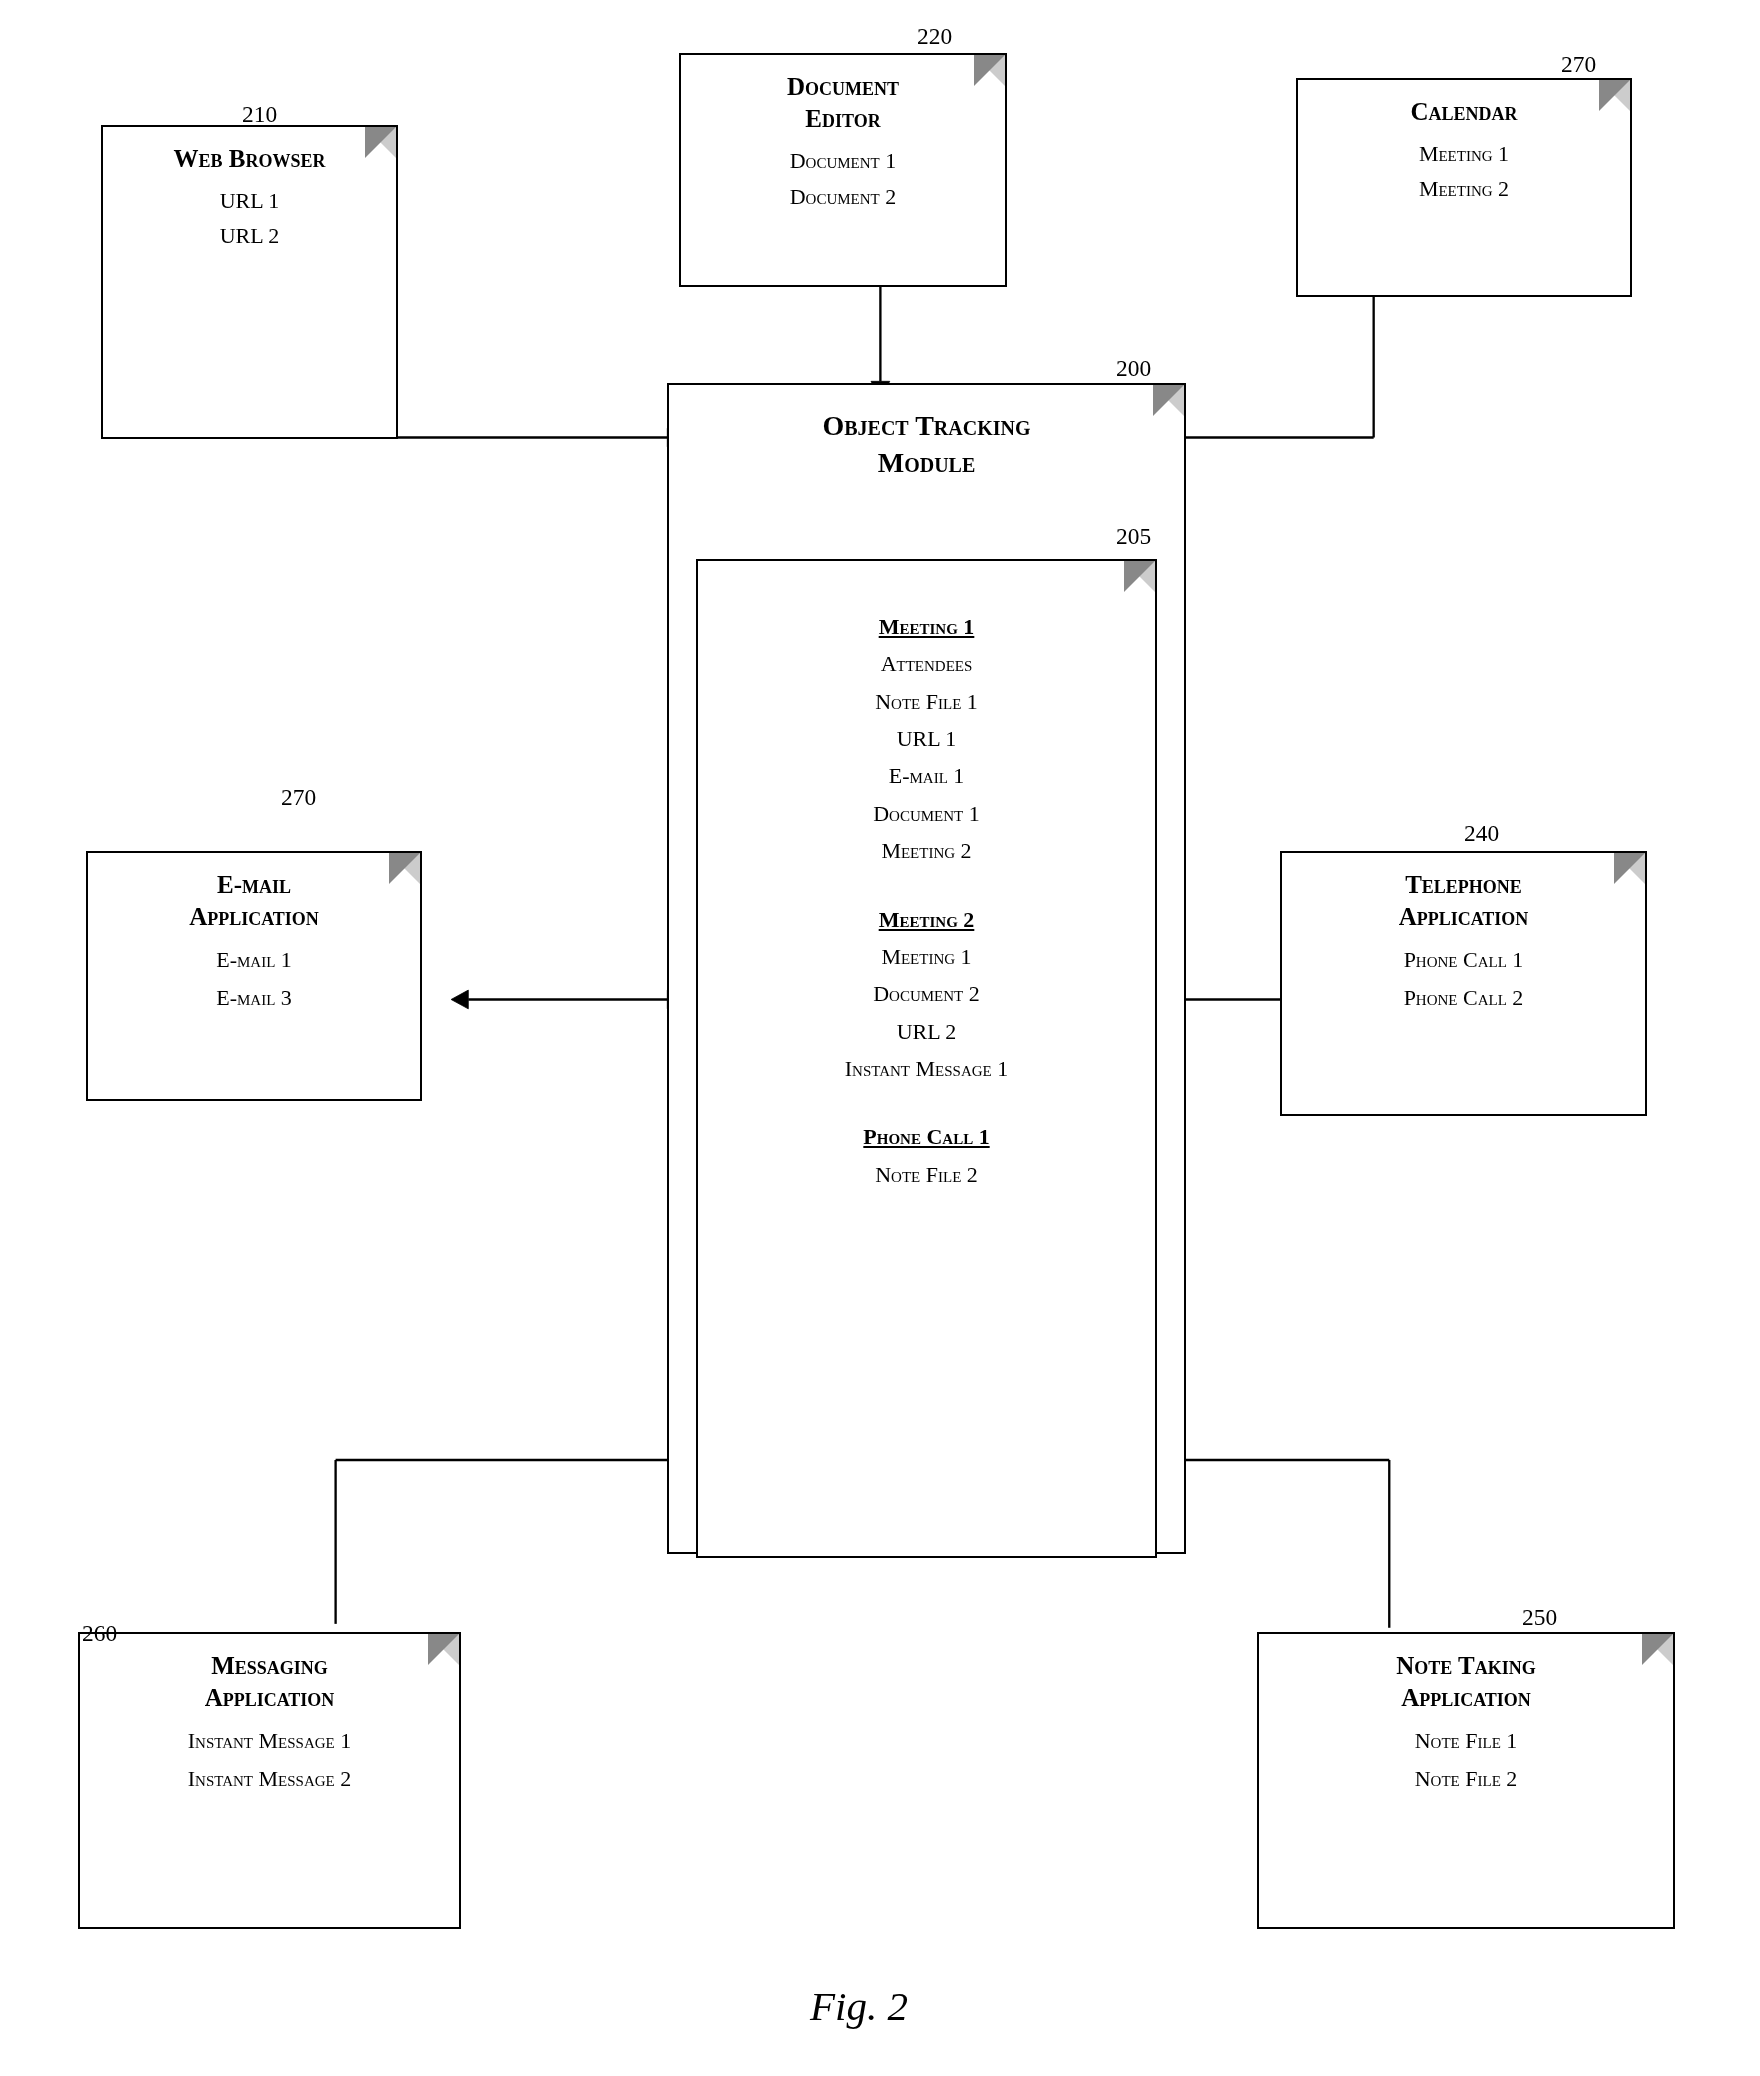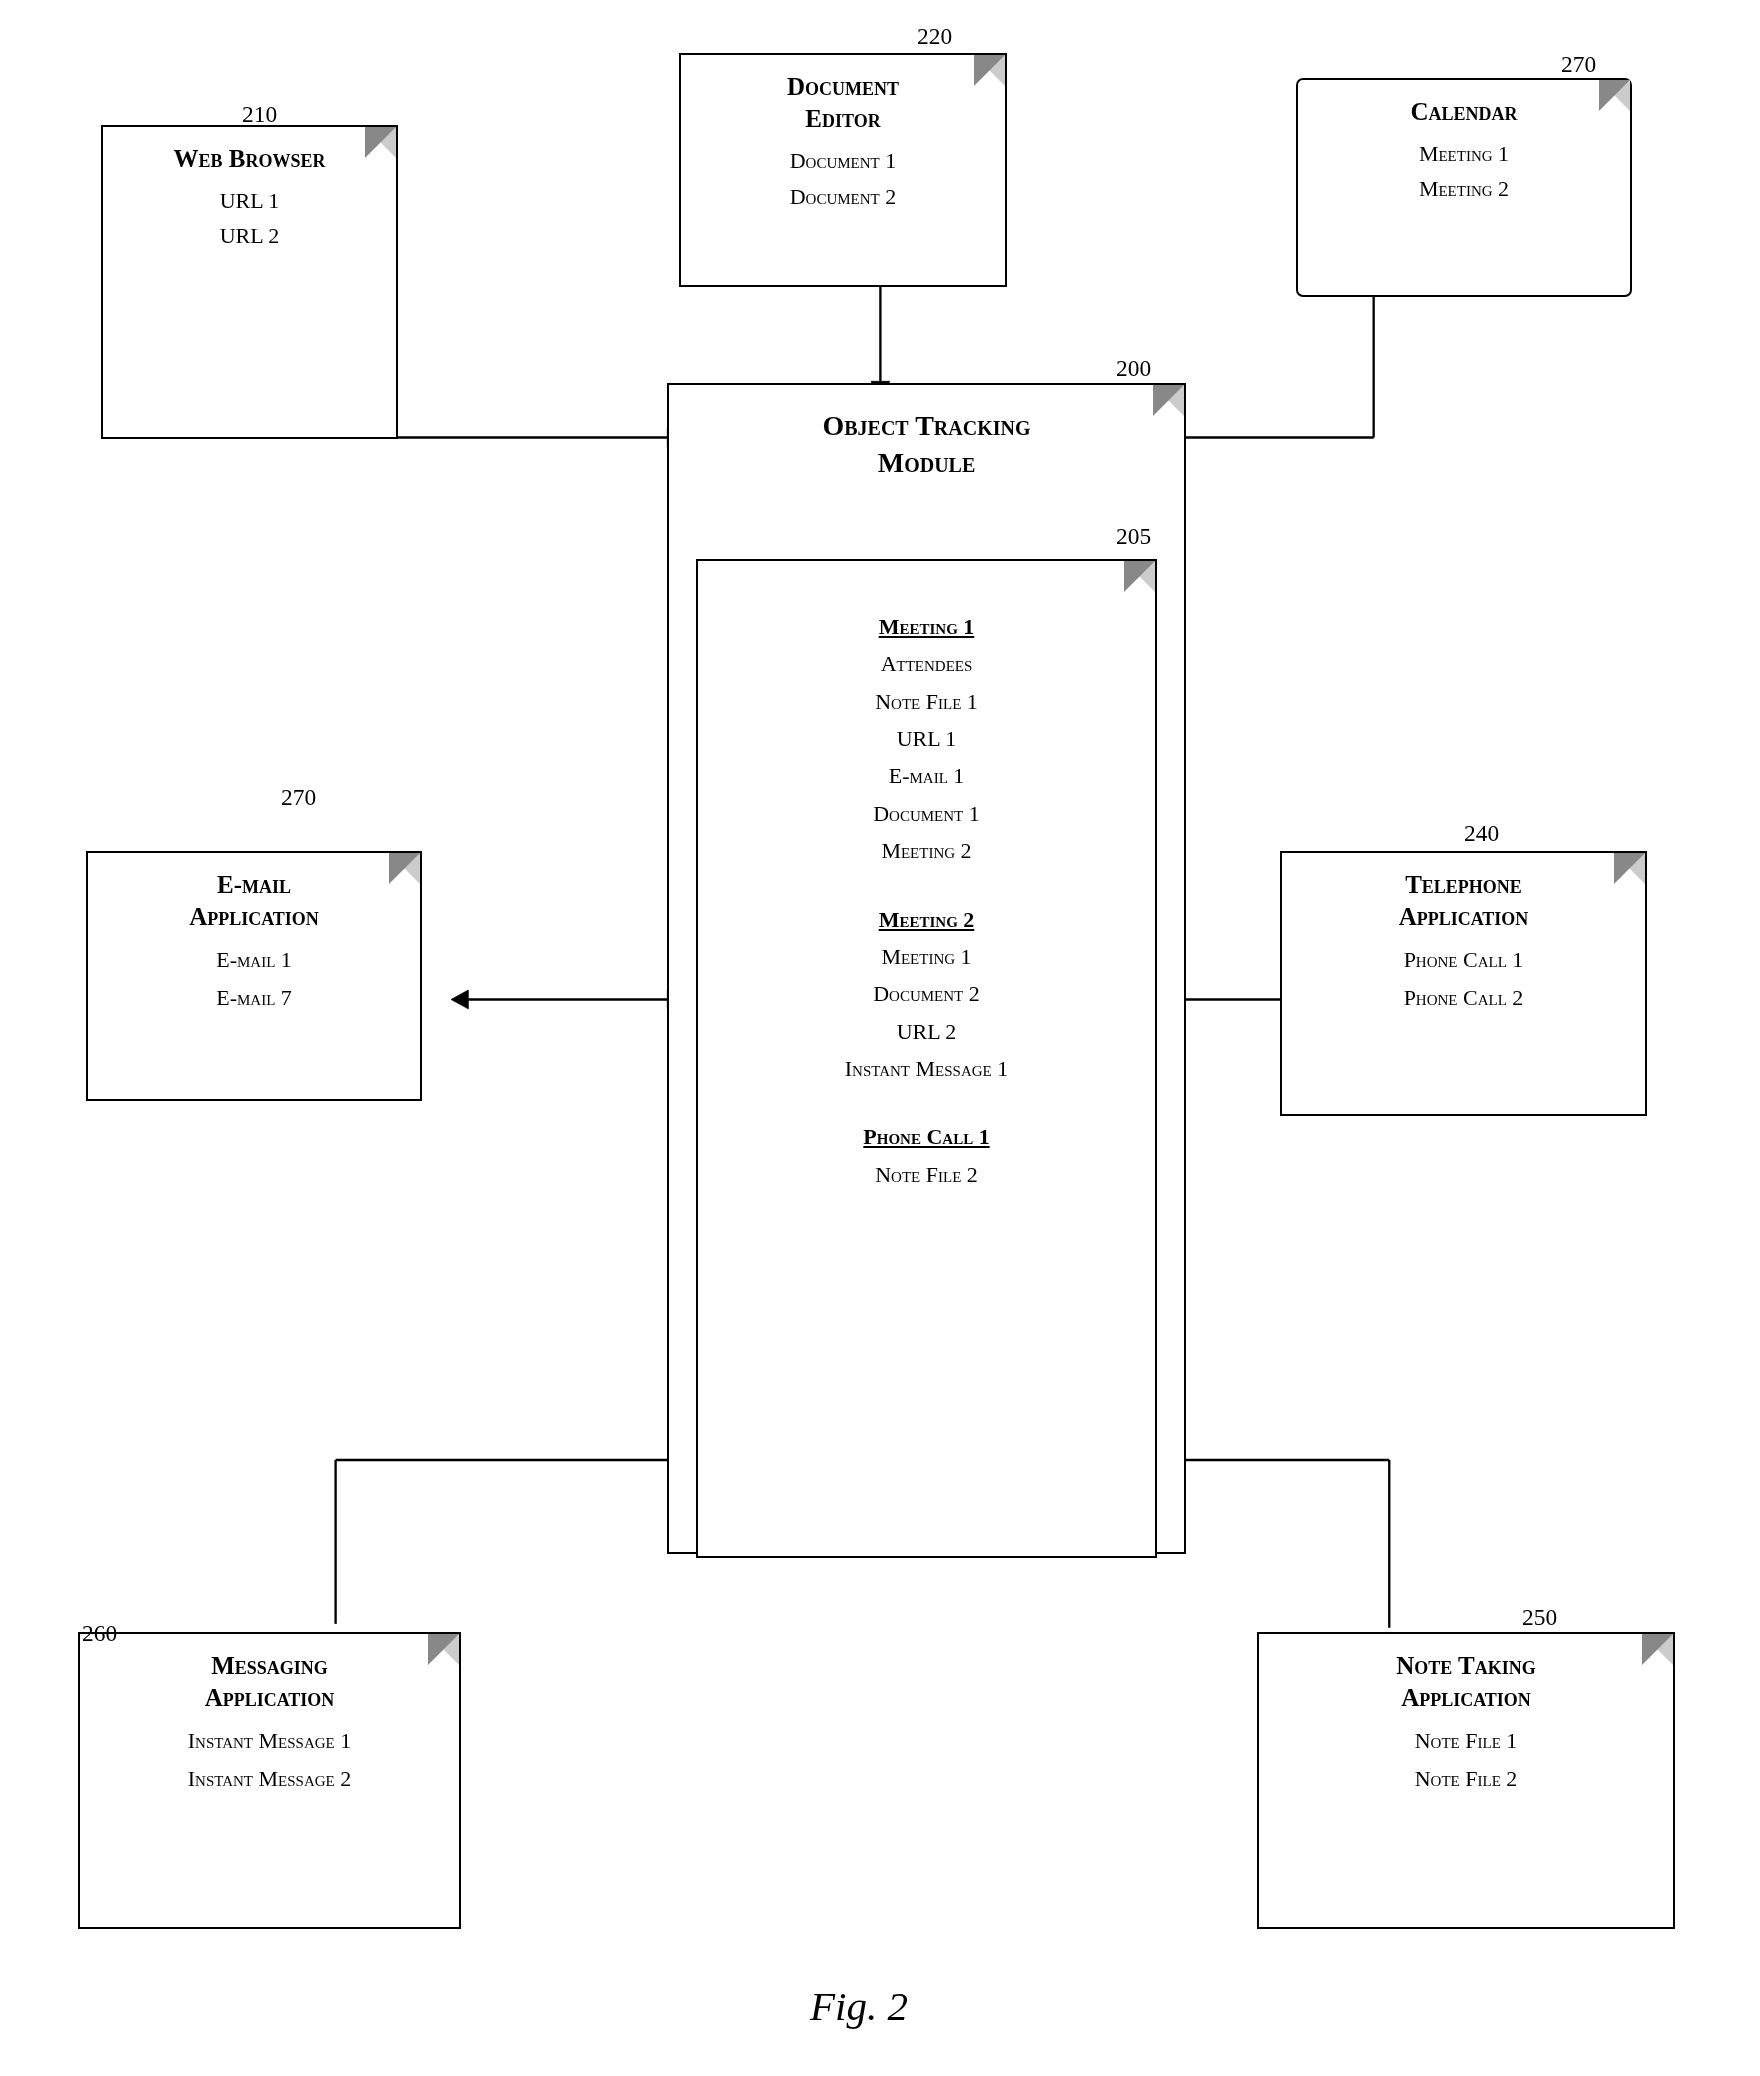--- a/index.html
+++ b/index.html
@@ -157,21 +157,21 @@
   <div class="box" style="left:679px; top:53px; width:328px; height:234px;">
     <div class="dog-ear"></div>
     <span class="box-title">Document<br>Editor</span>
     <span class="box-items">
       <span>Document 1</span><br>
       <span>Document 2</span>
     </span>
   </div>
   <span class="ref-num" style="left:917px; top:23.4px;">220</span>
 
-  <div class="box" style="left:1296px; top:78px; width:336px; height:219px;border-radius:7px;">
+  <div class="box" style="left:1296px; top:78px; width:336px; height:219px;">
     <div class="dog-ear"></div>
     <span class="box-title">Calendar</span>
     <span class="box-items">
       <span>Meeting 1</span><br>
       <span>Meeting 2</span>
     </span>
   </div>
   <span class="ref-num" style="left:1561px; top:51px;">270</span>
 
   <div class="box" style="left:667px; top:383px; width:519px; height:1171px;">
@@ -206,21 +206,21 @@
     </div>
   </div>
   <span class="ref-num" style="left:1116px; top:355px;">200</span>
   <span class="ref-num" style="left:1116px; top:523px;">205</span>
 
   <div class="box" style="left:86px; top:851px; width:336px; height:250px;">
     <div class="dog-ear"></div>
     <span class="box-title">E-mail<br>Application</span>
     <span class="box-items" style="font-size:22px; line-height:1.7;">
       <span>E-mail 1</span><br>
-      <span>E-mail 7</span>
+      <span>E-mail 3</span>
     </span>
   </div>
   <span class="ref-num" style="left:281px; top:784px;">270</span>
 
   <div class="box" style="left:1280px; top:851px; width:367px; height:265px;">
     <div class="dog-ear"></div>
     <span class="box-title">Telephone<br>Application</span>
     <span class="box-items" style="font-size:22px; line-height:1.7;">
       <span>Phone Call 1</span><br>
       <span>Phone Call 2</span>

